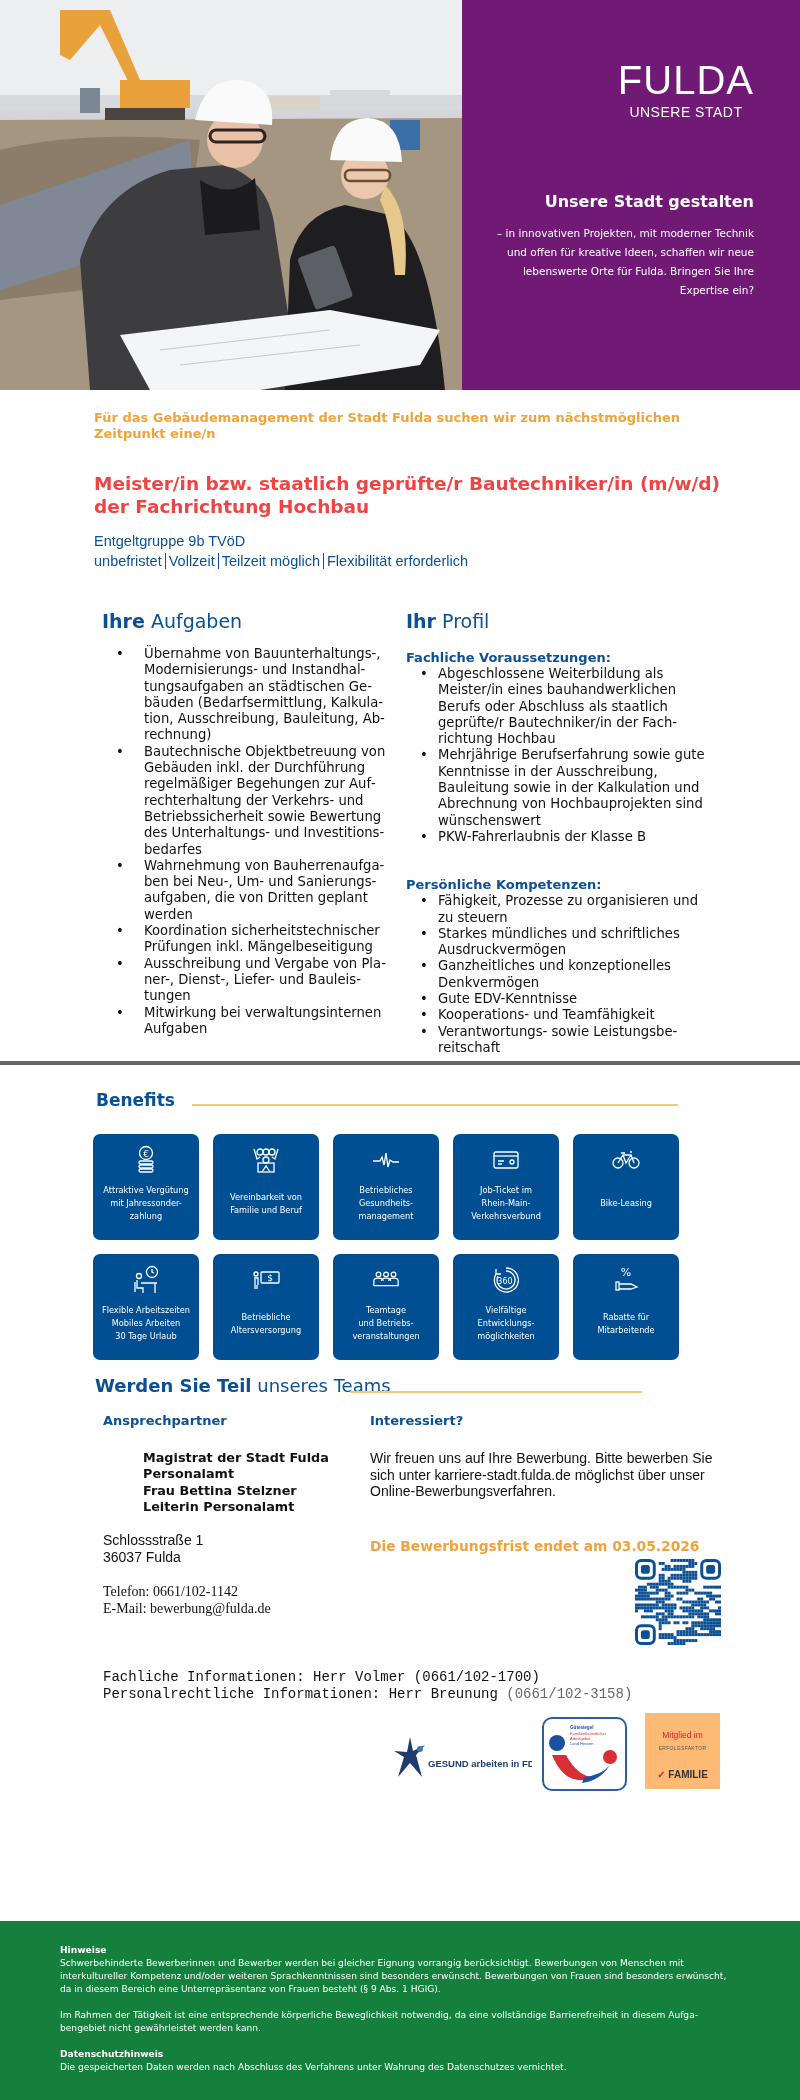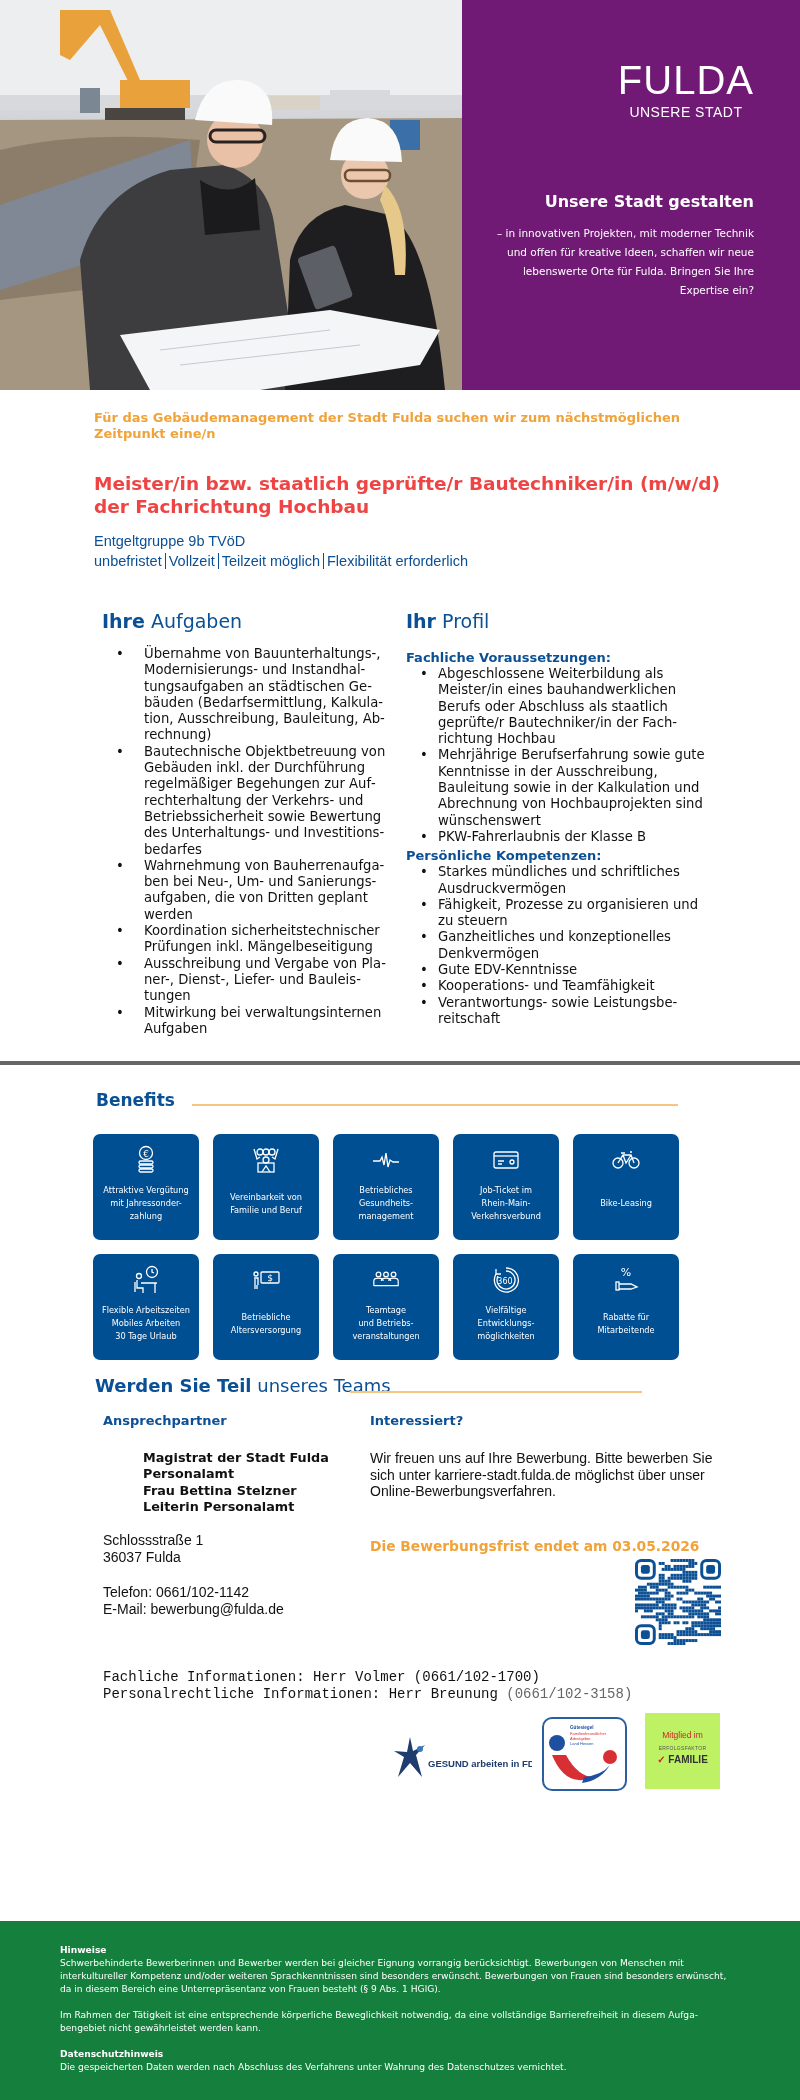--- a/index.html
+++ b/index.html
@@ -31,55 +31,55 @@
   .col-right { position: absolute; left: 406px; top: 608px; width: 300px; }
   .sec-h { color: #0b4f94; font-size: 19px; line-height: 26px; }
   .sec-h b { font-weight: bold; }
   .tasks { list-style: none; margin-top: 12px; }
   .tasks li { position: relative; padding-left: 42px; font-size: 13.2px; line-height: 16.3px; color: #111; }
   .tasks li::before { content: "•"; position: absolute; left: 14px; top: 0; }
   .sub-h { color: #0b4f94; font-weight: bold; font-size: 13px; line-height: 16px; margin-top: 16px; }
   .profile { list-style: none; }
   .profile li { position: relative; padding-left: 32px; font-size: 13.2px; line-height: 16.3px; color: #111; }
   .profile li::before { content: "•"; position: absolute; left: 14px; top: 0; }
-  .sub-h2 { color: #0b4f94; font-weight: bold; font-size: 13px; line-height: 16px; margin-top: 3px; }
+  .sub-h2 { color: #0b4f94; font-weight: bold; font-size: 13px; line-height: 16px; margin-top: 32px; }
 
   .divider { position: absolute; left: 0; top: 1061px; width: 800px; height: 4px; background: #666; }
 
   
   .benefits-h { position: absolute; left: 96px; top: 1090px; color: #0b4f94; font-weight: bold; font-size: 17px; }
   .orange-rule { position: absolute; height: 2px; background: #f6c57f; }
   .bgrid { position: absolute; left: 93px; top: 1134px; width: 590px; display: grid; grid-template-columns: repeat(5, 106px); grid-column-gap: 14px; grid-row-gap: 14px; }
   .bcard { width: 106px; height: 106px; background: #004f93; border-radius: 7px; color: #fff; display: flex; flex-direction: column; align-items: center; }
   .bcard .bicon { width: 30px; height: 30px; margin-top: 11px; display: flex; align-items: center; justify-content: center; }
   .bcard .blabel { flex: 1; display: flex; align-items: center; justify-content: center; text-align: center; font-size: 8.2px; line-height: 13px; padding: 0 4px 8px; white-space: pre-line; }
 
   
   .team-h { position: absolute; left: 95px; top: 1375px; color: #0b4f94; font-size: 18px; }
   .team-h b { font-weight: bold; }
   .contact { position: absolute; left: 103px; top: 1413px; width: 250px; font-family: "Liberation Sans", sans-serif; }
   .contact-h { color: #0b4f94; font-family: "DejaVu Sans", sans-serif; font-weight: bold; font-size: 13px; }
   .contact-org { margin-top: 22px; font-family: "DejaVu Sans", sans-serif; font-weight: bold; font-size: 12.8px; line-height: 16.3px; color: #111; margin-left: 40px; }
   .contact-addr { margin-top: 17px; font-size: 14px; line-height: 16.5px; color: #111; }
-  .contact-tel { margin-top: 19px; font-size: 14px; line-height: 16.5px; color: #111; }
+  .contact-tel { margin-top: 19px; font-size: 14px; line-height: 16.5px; color: #111; font-family: Liberation Serif, serif; }
   .interest { position: absolute; left: 370px; top: 1413px; width: 345px; }
   .interest-h { color: #0b4f94; font-weight: bold; font-size: 13px; }
   .interest-text { margin-top: 22px; font-family: "Liberation Sans", sans-serif; font-size: 14px; line-height: 16.5px; color: #111; }
   .deadline { position: absolute; left: 370px; top: 1538px; color: #f0a33a; font-weight: bold; font-size: 13.8px; }
   .qr { position: absolute; left: 635px; top: 1559px; width: 86px; height: 86px; }
   .infos { position: absolute; left: 103px; top: 1669px; font-family: Liberation Mono, monospace; font-size: 14px; line-height: 16.5px; color: #111; }
   .infos .muted { color: #666; }
 
   .logos { position: absolute; top: 1705px; left: 0; width: 800px; height: 90px; }
   .logo-gesund { position: absolute; left: 392px; top: 30px; width: 140px; height: 48px; }
   .logo-siegel { position: absolute; left: 542px; top: 12px; width: 85px; height: 74px; border: 2px solid #2a5fa0; border-radius: 10px; background: #fff; overflow: hidden; }
-  .logo-familie { position: absolute; left: 645px; top: 8px; width: 75px; height: 76px; background: #bef264; text-align: center; }
+  .logo-familie { position: absolute; left: 645px; top: 8px; width: 75px; height: 76px; background: #fdba74; text-align: center; }
   .familie-top { color: #d2232a; font-family: "Liberation Sans", sans-serif; font-size: 8.5px; margin-top: 17px; }
   .familie-sub { color: #555; font-family: "Liberation Sans", sans-serif; font-size: 5px; margin-top: 5px; letter-spacing: 0.3px; }
-  .familie-main { color: #333; font-family: "Liberation Sans", sans-serif; font-weight: bold; font-size: 10px; margin-top: 3px; }
+  .familie-main { color: #333; font-family: "Liberation Sans", sans-serif; font-weight: bold; font-size: 10px; margin-top: 18px; }
   .familie-main span { color: #d2232a; }
 
   
   .footer { position: absolute; left: 0; top: 1921px; width: 800px; height: 179px; background: #15803d; color: #fff; padding: 23px 60px 0 60px; font-size: 9.1px; line-height: 13px; }
   .footer .fh { font-weight: bold; }
   .footer p { margin: 0; }
   .footer .gap { height: 13px; }
 </style>
 </head>
 <body>
@@ -151,22 +151,22 @@
 <div class="col-right">
   <div class="sec-h"><b>Ihr</b><span> Profil</span></div>
   <div class="sub-h">Fachliche Voraussetzungen:</div>
   <ul class="profile">
     <li>Abgeschlossene Weiterbildung als Meister/in eines bauhandwerklichen Berufs oder Abschluss als staatlich geprüfte/r Bautechniker/in der Fach­richtung Hochbau</li>
     <li>Mehrjährige Berufserfahrung sowie gute Kenntnisse in der Ausschrei­bung, Bauleitung sowie in der Kalku­lation und Abrechnung von Hochbau­projekten sind wünschenswert</li>
     <li>PKW-Fahrerlaubnis der Klasse B</li>
   </ul>
   <div class="sub-h2">Persönliche Kompetenzen:</div>
   <ul class="profile">
+    <li>Fähigkeit, Prozesse zu organisieren und zu steuern</li>
     <li>Starkes mündliches und schriftliches Ausdruckvermögen</li>
-    <li>Fähigkeit, Prozesse zu organisieren und zu steuern</li>
     <li>Ganzheitliches und konzeptionelles Denkvermögen</li>
     <li>Gute EDV-Kenntnisse</li>
     <li>Kooperations- und Teamfähigkeit</li>
     <li>Verantwortungs- sowie Leistungsbe­reitschaft</li>
   </ul>
 </div>
 
 <div class="divider"></div>
 
 <div class="benefits-h">Benefits</div>

